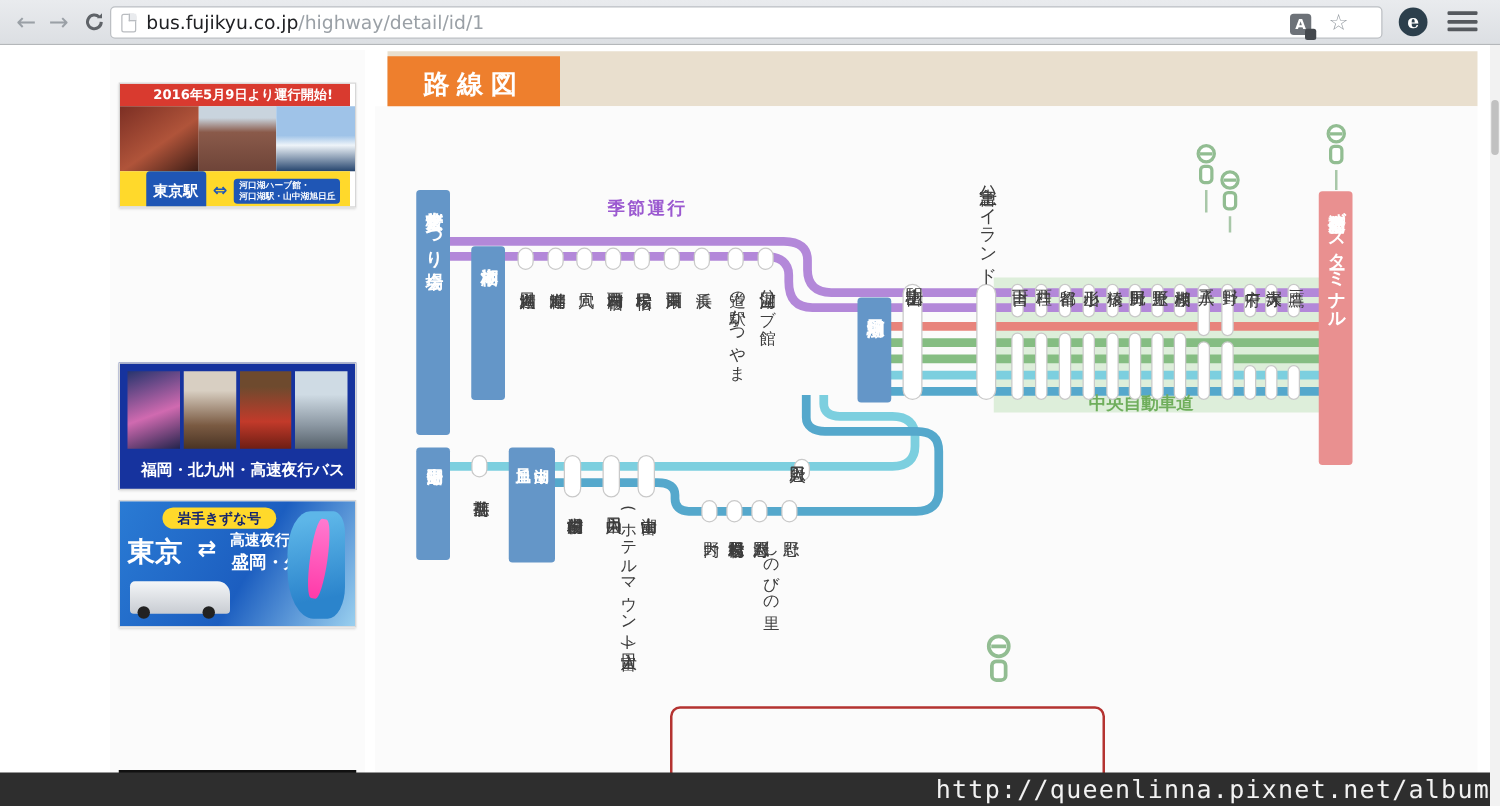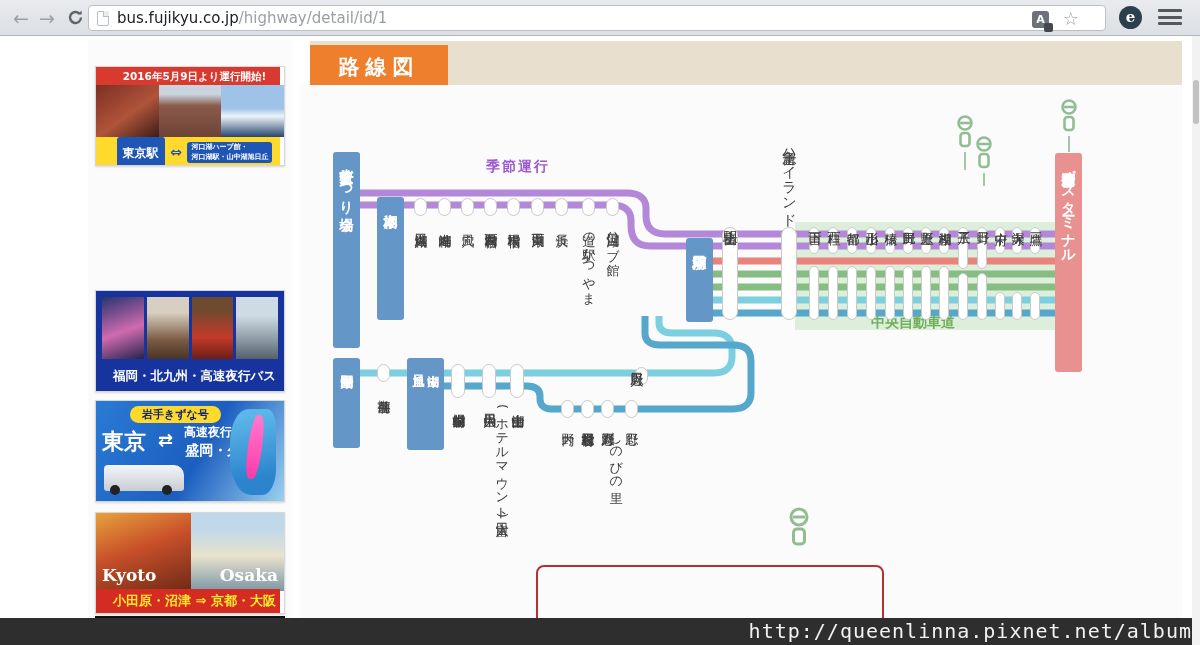--- a/index.html
+++ b/index.html
@@ -134,27 +134,20 @@
       <span style="position:absolute;left:6px;top:26px;color:#fff;font-size:22px;font-weight:bold;">東京</span>
       <span style="position:absolute;left:62px;top:28px;color:#fff;font-size:18px;font-weight:bold;">⇄</span>
       <span style="position:absolute;left:88px;top:24px;color:#fff;font-size:12px;font-weight:bold;text-align:center;line-height:1.3;"><span>高速夜行バス</span><br><span style="font-size:14px;">盛岡・久慈</span></span>
       <div style="position:absolute;left:8px;bottom:10px;width:80px;height:26px;background:linear-gradient(#f4f6f8,#c8ccd2);border-radius:4px 10px 3px 3px;"></div>
       <div style="position:absolute;left:14px;bottom:6px;width:10px;height:10px;background:#222;border-radius:50%;"></div>
       <div style="position:absolute;left:66px;bottom:6px;width:10px;height:10px;background:#222;border-radius:50%;"></div>
       <div style="position:absolute;right:8px;top:8px;width:46px;height:86px;background:linear-gradient(170deg,#5db6e8 10%,#2b84cc 80%);border-radius:40% 20% 30% 45%;"></div>
       <div style="position:absolute;right:22px;top:14px;width:14px;height:64px;background:linear-gradient(#ff7ad0,#ff3aa8);border-radius:45%/60%;transform:rotate(8deg);"></div>
     </div>
 
-    <div class="banner" style="top:472px;height:102px;">
-      <div style="position:absolute;left:0;top:0;width:95px;height:78px;background:linear-gradient(160deg,#e8a13c 0%,#c8502a 45%,#6e2a16 100%);"></div>
-      <div style="position:absolute;right:0;top:0;width:93px;height:78px;background:linear-gradient(180deg,#bfd8ea 20%,#e8e2cc 55%,#7d97a8 100%);"></div>
-      <span style="position:absolute;left:6px;top:52px;color:#fff;font-size:17px;font-weight:bold;font-family:'DejaVu Serif','Liberation Serif',serif;">Kyoto</span>
-      <span style="position:absolute;right:6px;top:52px;color:#fff;font-size:17px;font-weight:bold;font-family:'DejaVu Serif','Liberation Serif',serif;">Osaka</span>
-      <div class="b-strip" style="bottom:0;height:24px;background:#d42b22;color:#ffe92b;font-size:13px;line-height:24px;">小田原・沼津 ⇒ 京都・大阪</div>
-    </div>
 
     <div style="position:absolute;left:7px;top:576px;width:190px;height:40px;background:#111;"></div>
   </div>
 
   <div class="band"></div>
   <div class="tab-title">路線図</div>
 
   <div class="map-area"></div>
   <div class="hband"></div>
 

